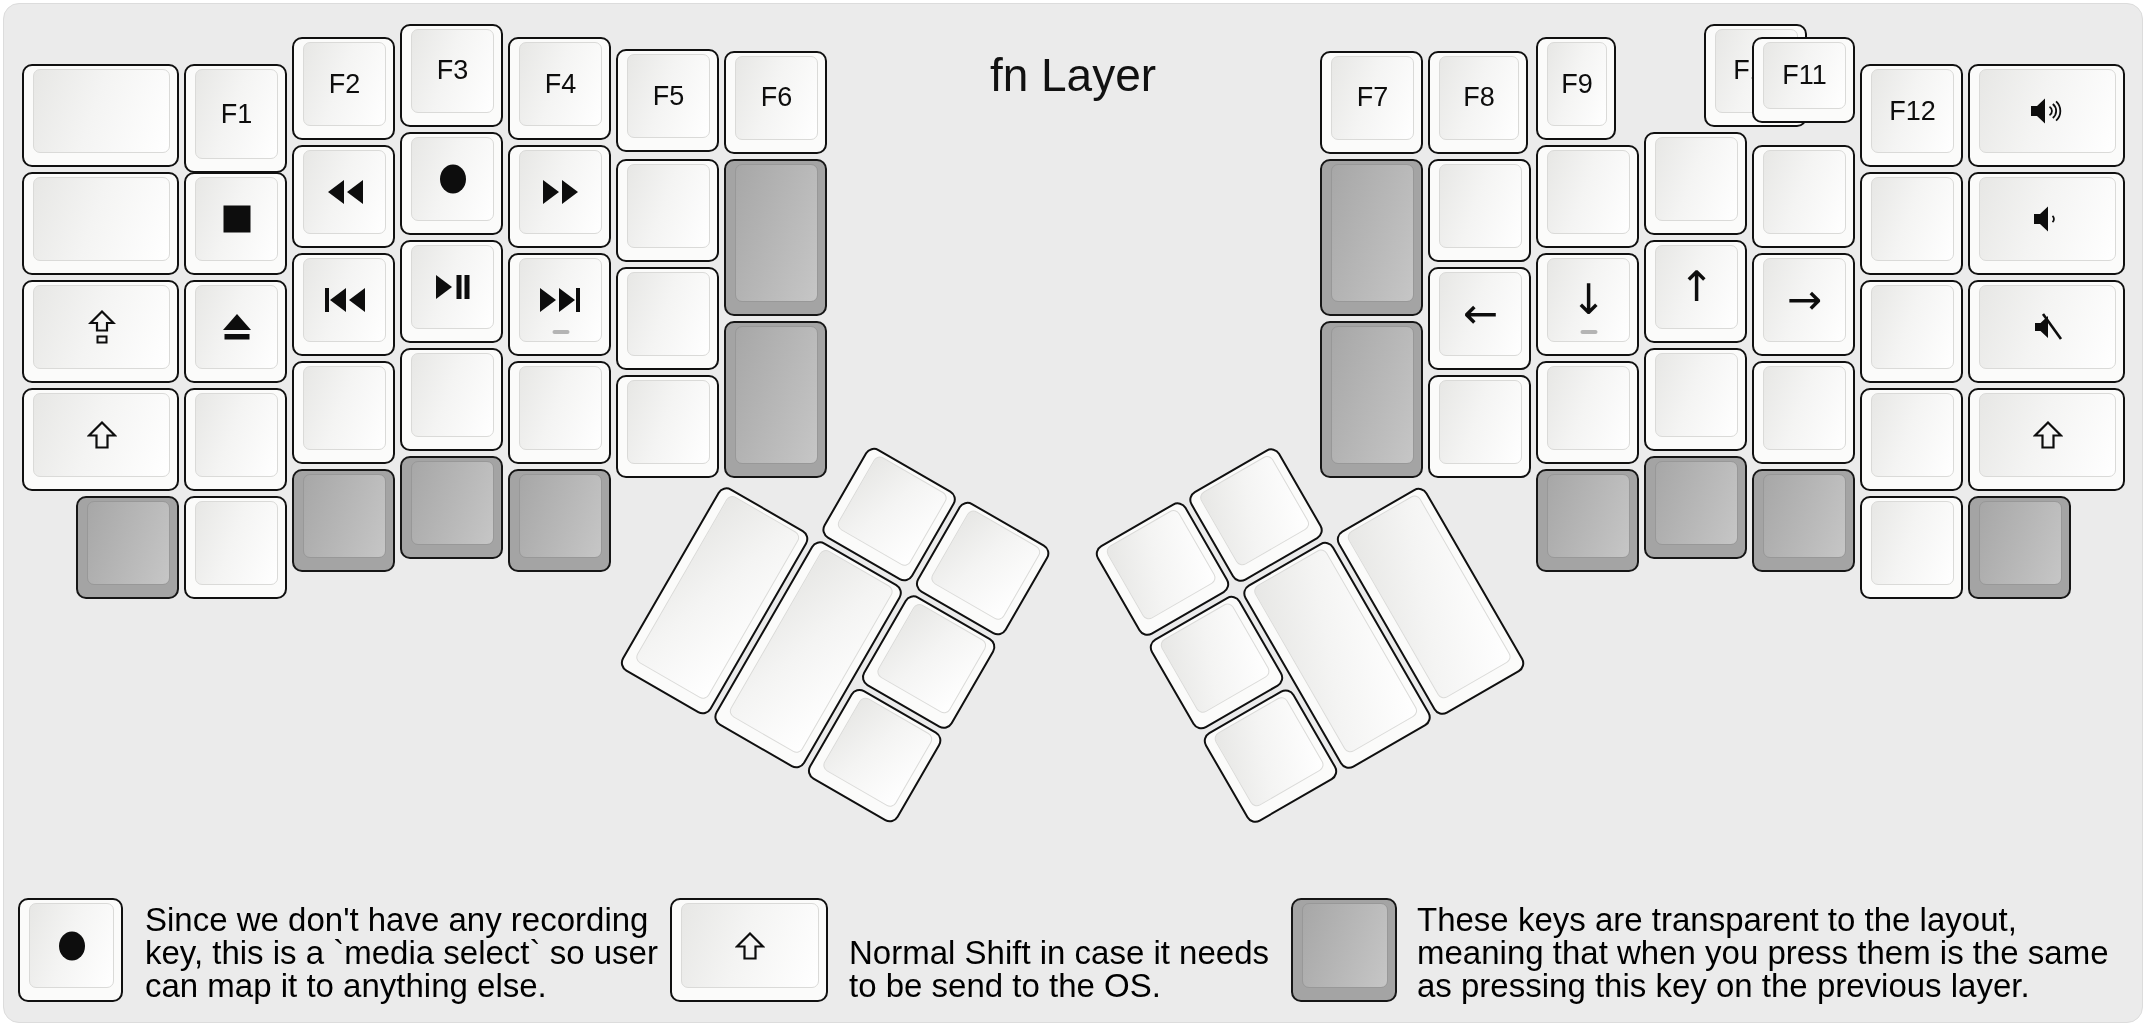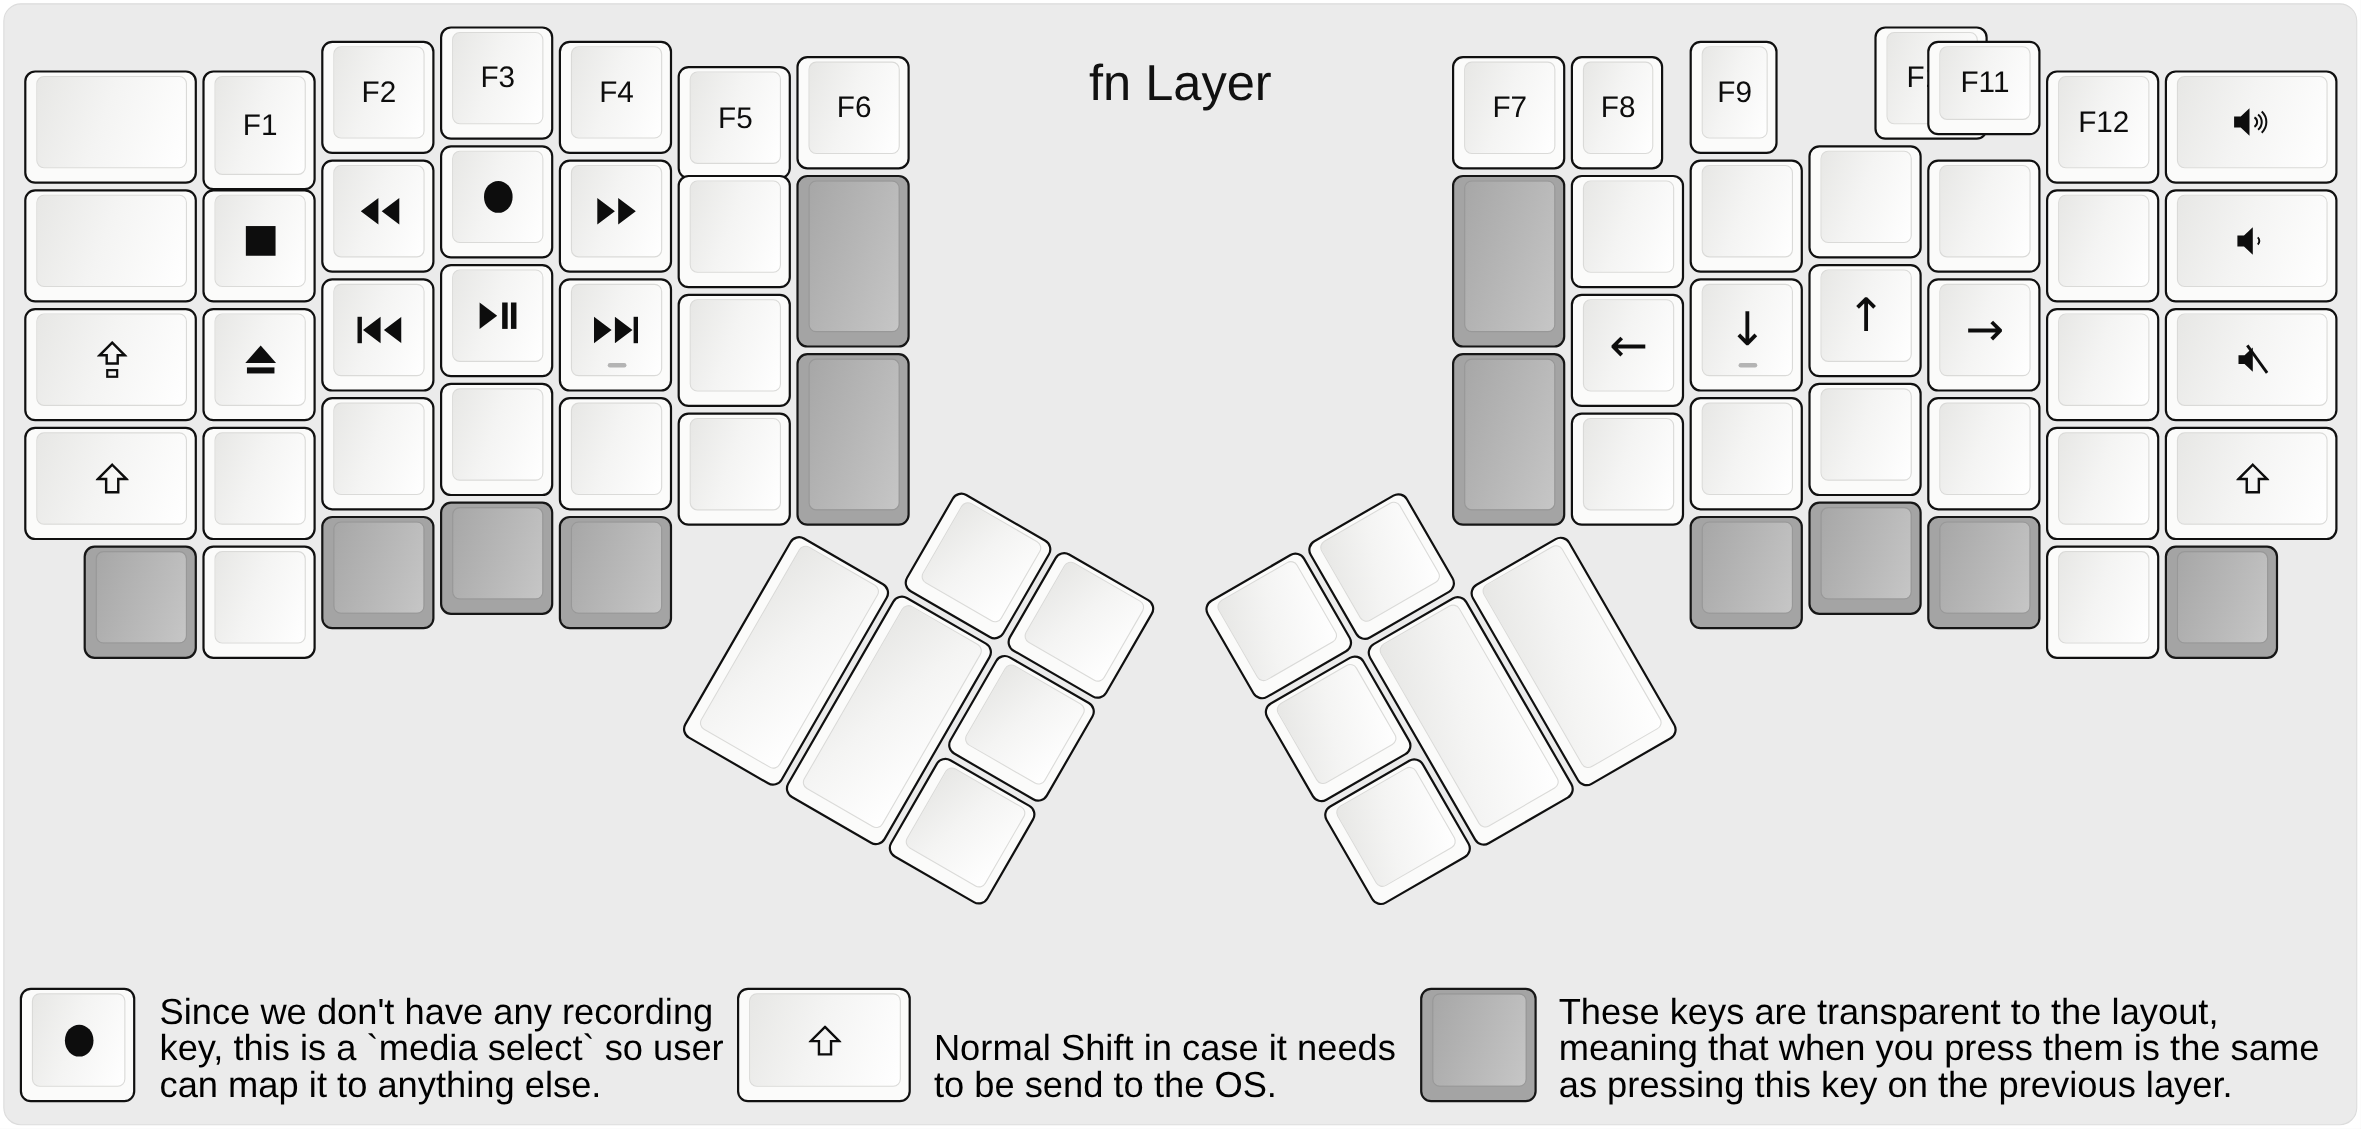--- a/index.html
+++ b/index.html
@@ -164,21 +164,21 @@
               <path d="M0 1l16 12L0 25zM19 1l16 12-16 12z" fill="#0d0d0d"></path>
               <rect x="36" y="1" width="4" height="24" fill="#0d0d0d"></rect>
             </svg>
           </span>
           <span class="homing"></span>
         </div>
       </div>
       <div class="key white" style="left: 508px; top: 361px; width: 103px; height: 103px;">
         <div class="keytop"></div>
       </div>
-      <div class="key white" style="left: 616px; top: 60px; width: 103px; height: 103px;">
+      <div class="key white" style="left: 616px; top: 49px; width: 103px; height: 103px;">
         <div class="keytop">
           <span class="klabel">F5</span>
         </div>
       </div>
       <div class="key white" style="left: 616px; top: 158.5px; width: 103px; height: 103px;">
         <div class="keytop"></div>
       </div>
       <div class="key white" style="left: 616px; top: 266.5px; width: 103px; height: 103px;">
         <div class="keytop"></div>
       </div>
@@ -215,21 +215,21 @@
         <div class="keytop">
           <span class="klabel">F7</span>
         </div>
       </div>
       <div class="key gray" style="left: 1320px; top: 158.5px; width: 103px; height: 157px;">
         <div class="keytop"></div>
       </div>
       <div class="key gray" style="left: 1320px; top: 320.5px; width: 103px; height: 157px;">
         <div class="keytop"></div>
       </div>
-      <div class="key white" style="left: 1428px; top: 50.5px; width: 84px; height: 103px;">
+      <div class="key white" style="left: 1428px; top: 50.5px; width: 100px; height: 103px;">
         <div class="keytop">
           <span class="klabel">F8</span>
         </div>
       </div>
       <div class="key white" style="left: 1428px; top: 158.5px; width: 103px; height: 103px;">
         <div class="keytop"></div>
       </div>
       <div class="key white" style="left: 1428px; top: 266.5px; width: 103px; height: 103px;">
         <div class="keytop">
           <span class="karrow">←</span>

